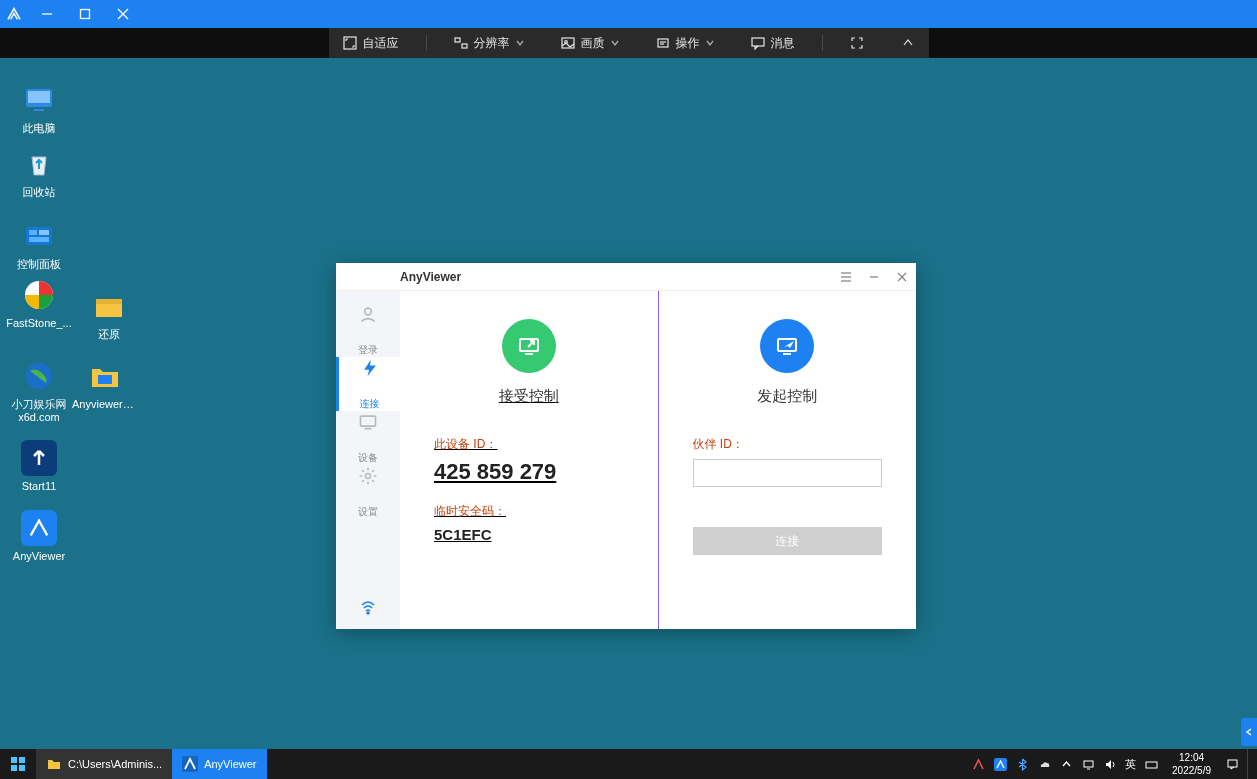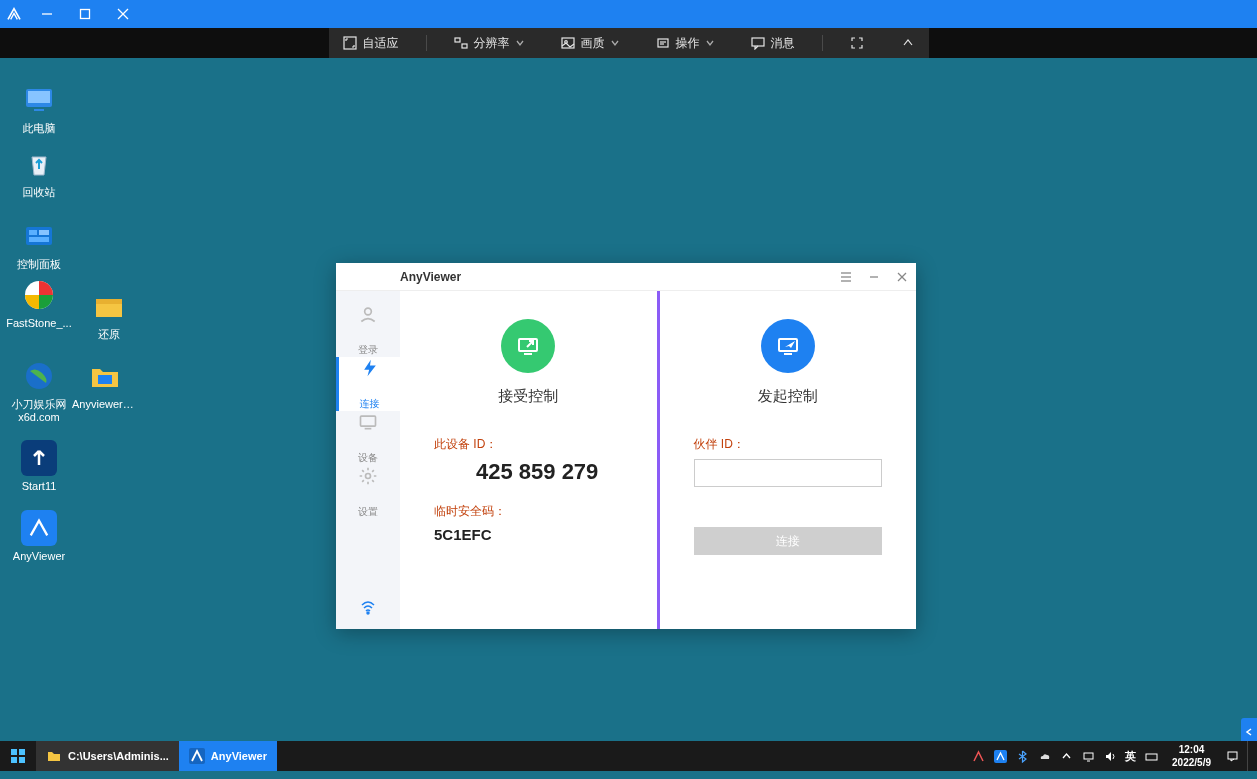--- a/index.html
+++ b/index.html
@@ -43,34 +43,34 @@
 .av-titlebar .av-btn svg { width: 12px; height: 12px; stroke: #888; stroke-width: 1.3; fill: none; }
 .av-body { flex: 1; display: flex; }
 .av-sidebar { width: 64px; background: #f3f5f9; display: flex; flex-direction: column; align-items: center; padding-top: 12px; position: relative; }
 .av-sidebar .sitem { width: 64px; height: 54px; display: flex; flex-direction: column; align-items: center; justify-content: center; cursor: pointer; gap: 19px; font-size: 10px; color: #888; }
 .av-sidebar .sitem.active { color: #1E81F1; border-left: 3px solid #1E81F1; background: #fff; }
 .av-sidebar .sitem svg { width: 20px; height: 20px; }
 .av-sidebar .wifi { position: absolute; bottom: 10px; }
 .av-sidebar .wifi svg { width: 16px; height: 16px; stroke: #1E81F1; fill: none; stroke-width: 1.5; }
 .av-content { flex: 1; display: flex; }
 .av-col { flex: 1; padding: 28px 34px 20px; }
-.av-col.left { border-right: 3px solid #8b5cf6; }
+.av-col.left { border-right: 1px solid #8b5cf6; text-decoration: underline; }
 .circle-icon { width: 54px; height: 54px; border-radius: 50%; margin: 0 auto 14px; display: flex; align-items: center; justify-content: center; }
 .circle-icon.green { background: #35c971; }
 .circle-icon.blue { background: #1E81F1; }
 .circle-icon svg { width: 26px; height: 26px; }
 .col-title { text-align: center; font-size: 15px; color: #333; margin-bottom: 30px; }
 .field-label { font-size: 12px; color: #c2410c; margin-bottom: 6px; }
-.big-id { font-size: 22px; font-weight: 700; color: #222; margin-bottom: 18px; margin-left: 42px; }
+.big-id { font-size: 22px; font-weight: 700; color: #222; margin-bottom: 18px; }
 .sec-code { font-size: 15px; font-weight: 700; color: #222; }
 .partner-input { width: 100%; height: 28px; border: 1px solid #ccc; padding: 0 6px; font-size: 12px; margin-bottom: 40px; }
 .connect-btn { width: 100%; height: 28px; background: #cfcfcf; color: #fff; font-size: 12px; border: none; cursor: pointer; }
 
 
-.remote-taskbar { position: absolute; left: 0; right: 0; bottom: 8px; height: 30px; background: #1a1a1a; display: flex; align-items: flex-end; color: #fff; font-size: 11px; font-weight: bold; }
+.remote-taskbar { position: absolute; left: 0; right: 0; bottom: 0; height: 30px; background: #1a1a1a; display: flex; align-items: flex-end; color: #fff; font-size: 11px; }
 .remote-taskbar .start { width: 36px; height: 30px; display: flex; align-items: center; justify-content: center; cursor: pointer; }
 .remote-taskbar .tbtn { height: 30px; padding: 0 10px; display: flex; align-items: center; gap: 6px; cursor: pointer; }
 .remote-taskbar .tbtn.active { background: #1E81F1; }
 .remote-taskbar .tbtn .ticon2 { width: 16px; height: 16px; display: flex; align-items: center; justify-content: center; }
 .remote-taskbar .tray { margin-left: auto; display: flex; align-items: center; gap: 8px; padding-right: 4px; }
 .remote-taskbar .tray .ti { width: 14px; height: 14px; display: flex; align-items: center; justify-content: center; }
 .remote-taskbar .tray .ti svg { width: 13px; height: 13px; }
 .remote-taskbar .clock { text-align: center; line-height: 13px; font-size: 10px; padding: 0 6px; }
 .remote-taskbar .peek { width: 6px; height: 30px; border-left: 1px solid #444; }
 </style>

